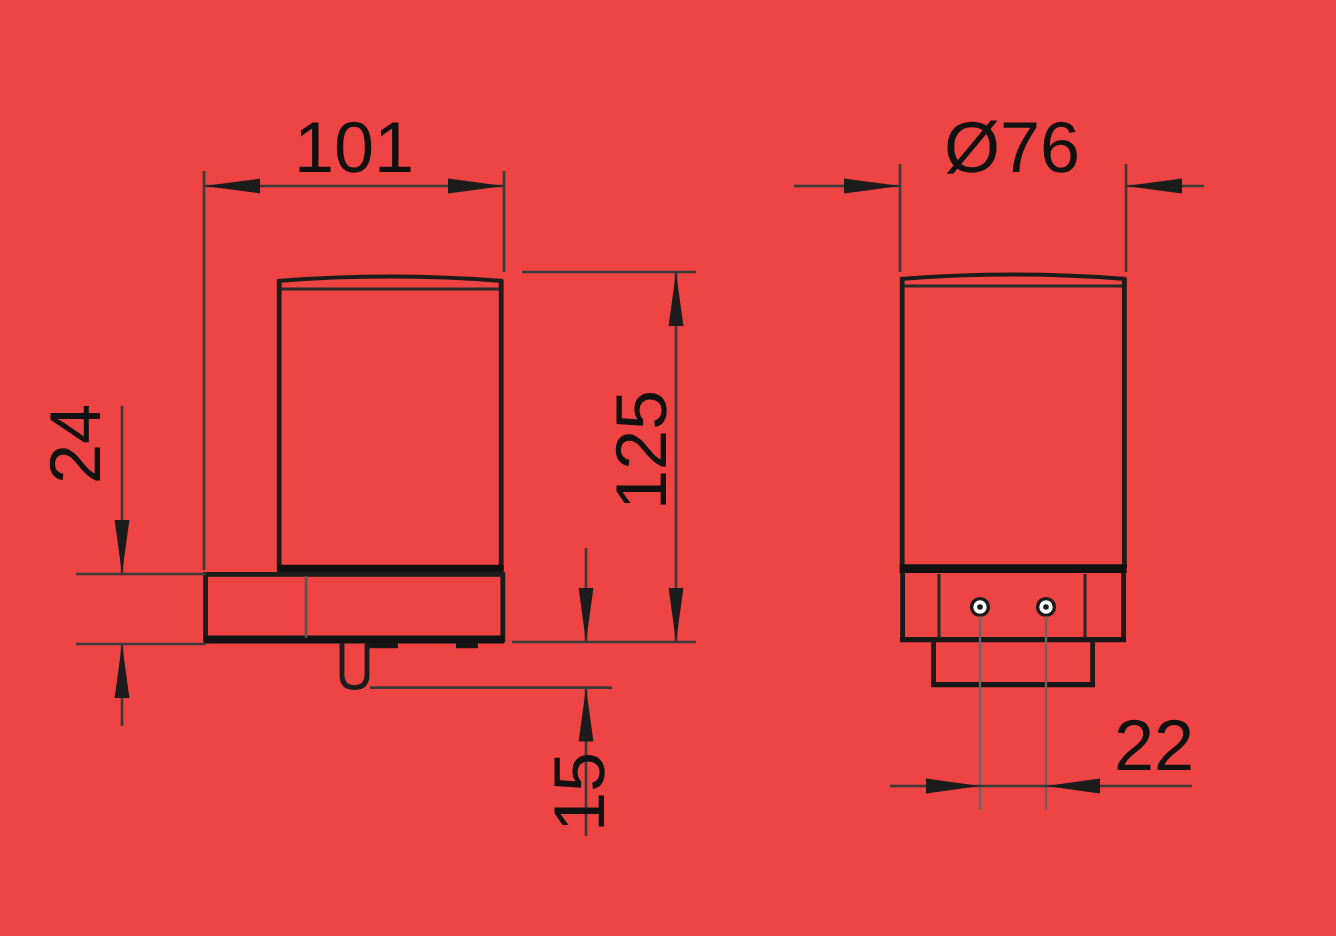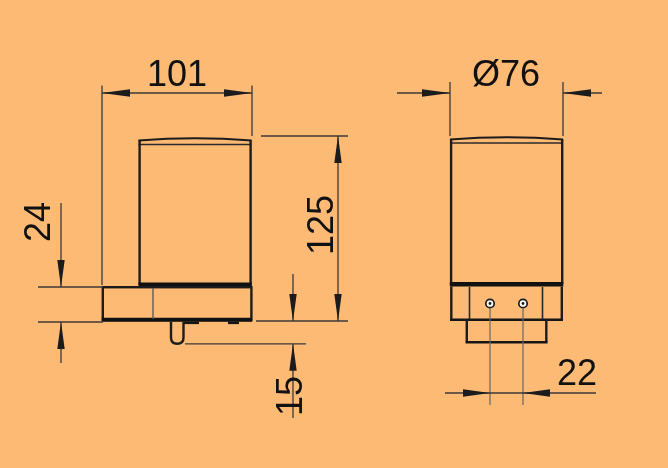--- a/index.html
+++ b/index.html
@@ -4,21 +4,21 @@
 <style>
   html, body {
     margin: 0;
     padding: 0;
     background: #ffffff;
   }
   .stage {
     position: relative;
     width: 668px;
     height: 468px;
-    background: #fdba74;
+    background: #ef4444;
     overflow: hidden;
   }
   svg { display: block; }
 
   
   .outline   { stroke: #1c1c1c; stroke-width: 2.4; fill: none; stroke-linecap: butt; }
   .outline-md{ stroke: #1c1c1c; stroke-width: 2.0; fill: none; }
   .outline-lt{ stroke: #2a2a2a; stroke-width: 1.6; fill: none; }
   .thickline { stroke: #111111; stroke-width: 4.4; fill: none; }
   .thickline-sm { stroke: #111111; stroke-width: 4.0; fill: none; }

